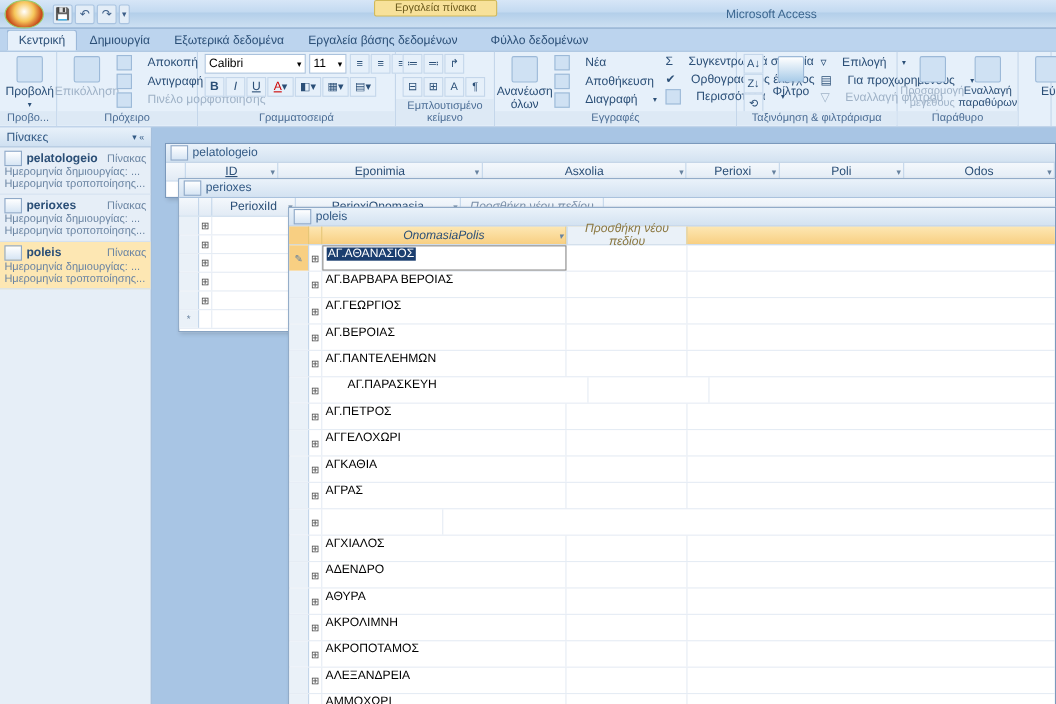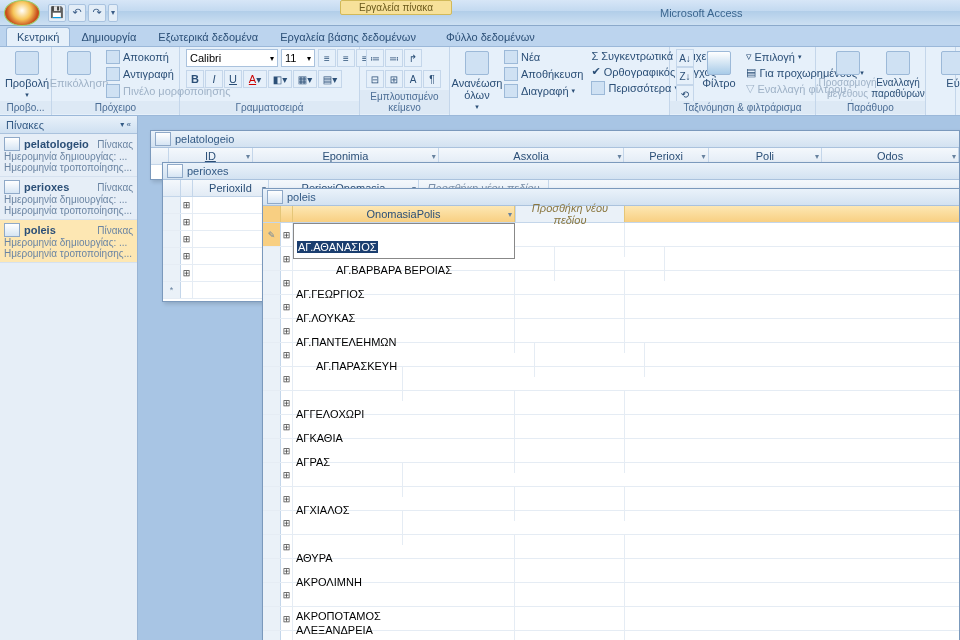--- a/index.html
+++ b/index.html
@@ -13,21 +13,21 @@
 .tab{padding:3px 10px;color:#2b4f77;cursor:pointer;border:1px solid transparent;border-bottom:none;}
 .tab.active{background:#e6f0fa;border-color:#9bb8d9;border-radius:3px 3px 0 0;}
 .ribbon{height:70px;background:#e6f0fa;border-top:1px solid #9bb8d9;border-bottom:1px solid #9bb8d9;display:flex;}
 .group{border-right:1px solid #c4d6ea;padding:2px 6px 0 6px;display:flex;flex-direction:column;position:relative;}
 .group-label{position:absolute;bottom:1px;left:0;right:0;text-align:center;font-size:10px;color:#4b6d95;background:#dde9f5;padding:1px 0;}
 .group-body{flex:1;display:flex;align-items:flex-start;gap:4px;padding-bottom:14px;}
 .big-btn{display:flex;flex-direction:column;align-items:center;gap:2px;padding:2px 4px;color:#2b4f77;min-width:42px;}
 .big-btn.disabled{color:#9fb2c7;}
 .big-ico{width:24px;height:24px;background:#cfe1f3;border:1px solid #9cb9d8;border-radius:2px;}
 .small-row{display:flex;flex-direction:column;gap:1px;}
-.small-item{display:flex;align-items:center;gap:3px;color:#2b4f77;white-space:nowrap;padding:1px 2px;}
+.small-item{display:flex;align-items:center;gap:14px;color:#2b4f77;white-space:nowrap;padding:1px 2px;}
 .small-item.disabled{color:#9fb2c7;}
 .sm-ico{width:14px;height:14px;background:#cfe1f3;border:1px solid #9cb9d8;}
 .combo{height:18px;border:1px solid #aac2dd;background:#fff;padding:1px 3px;display:flex;align-items:center;justify-content:space-between;}
 .fmt-btns{display:flex;gap:1px;}
 .fmt{width:18px;height:18px;border:1px solid #c4d6ea;background:#e6f0fa;display:flex;align-items:center;justify-content:center;font-size:10px;color:#2b4f77;}
 .workspace{position:absolute;top:116px;left:0;right:0;bottom:0;display:flex;}
 .nav{width:138px;background:#e6eef7;border-right:1px solid #99b4d4;display:flex;flex-direction:column;}
 .nav-head{height:18px;background:linear-gradient(#e8f1fa,#cfe0f1);border-bottom:1px solid #aac2dd;padding:2px 6px;color:#335a85;display:flex;align-items:center;justify-content:space-between;}
 .nav-body{flex:1;overflow:hidden;}
 .nav-item{padding:3px 4px;border-bottom:1px solid #d5e1ef;}
@@ -39,23 +39,23 @@
 .nav-item.sel{background:#fde7b3;}
 .mdi{flex:1;background:#a8c5e4;position:relative;overflow:hidden;}
 .win{position:absolute;background:#fff;border:1px solid #7b99bc;box-shadow:2px 2px 4px rgba(0,0,0,0.15);}
 .win-cap{height:17px;background:linear-gradient(#eaf2fa,#d3e2f1);display:flex;align-items:center;padding:0 4px;gap:4px;font-size:10px;color:#335a85;border-bottom:1px solid #aac2dd;}
 .grid-head{display:flex;background:linear-gradient(#f4f8fc,#e2ebf5);border-bottom:1px solid #c4d6ea;height:17px;}
 .gh{border-right:1px solid #c4d6ea;padding:1px 4px;font-size:10px;color:#2b4f77;text-align:center;display:flex;align-items:center;justify-content:center;position:relative;}
 .gh .dd{position:absolute;right:2px;font-size:8px;color:#67829f;}
 .grid-body .row{display:flex;height:17px;border-bottom:1px solid #e5ecf4;}
 .rowsel{width:18px;background:#eaf1f8;border-right:1px solid #c4d6ea;display:flex;align-items:center;justify-content:center;font-size:9px;color:#67829f;}
 .exp{width:12px;border-right:1px solid #e5ecf4;display:flex;align-items:center;justify-content:center;font-size:9px;color:#444;}
-.cell{border-right:1px solid #e5ecf4;padding:17px 3px;font-size:11px;overflow:hidden;white-space:nowrap;}
+.cell{border-right:1px solid #e5ecf4;padding:1px 3px;font-size:11px;overflow:hidden;white-space:nowrap;}
 .win3 .grid-head{background:linear-gradient(#fde7b3,#f8cf82);}
-.win3 .gh{border-right:1px solid #e5c678;}
+.win3 .gh{border-right:1px solid #e5c678;font-style:italic;}
 .editing{background:#fff;}
 .editing .sel-text{background:#1b3e6f;color:#fff;padding:0 1px;}
 .rowsel.active{background:#f8cf82;}
 </style>
 </head>
 <body>
 
 <div class="titlebar">
   <div class="office-btn"></div>
   <div class="qat">
@@ -192,20 +192,21 @@
             <span>✔</span>
             <span>Ορθογραφικός έλεγχος</span>
           </div>
         <div class="small-item">
             <div class="sm-ico"></div>
             <span>Περισσότερα</span>
             <span style="font-size:7px;"> ▾</span>
           </div>
       </div>
     </div>
+    <div class="group-label">Εγγραφές</div>
   </div>
   <div class="group" style="width:146px;">
     <div class="group-body">
       <div style="display:flex;flex-direction:column;align-items:center;">
         <div class="fmt">A↓</div>
         <div class="fmt">Z↓</div>
         <div class="fmt">⟲</div>
       </div>
       <div class="big-btn">
           <div class="big-ico" style="background:linear-gradient(#fff,#a8cbe8);"></div>
@@ -405,50 +406,51 @@
       <div class="grid-body" id="w3-body">
           <div class="row" style="height: 24px;">
             <div class="rowsel active">✎</div>
             <div class="exp">⊞</div>
             <div class="cell editing" style="width:222px;border:1px solid #888;"><span class="sel-text">ΑΓ.ΑΘΑΝΑΣΙΟΣ</span></div>
             <div class="cell" style="width:110px;"></div>
           </div>
           <div class="row" style="height: 24px;">
             <div class="rowsel"></div>
             <div class="exp">⊞</div>
-            <div class="cell" style="width:222px;margin-left:40px;">ΑΓ.ΒΑΡΒΑΡΑ ΒΕΡΟΙΑΣ</div>
+            <div class="cell" style="width:222px;">ΑΓ.ΒΑΡΒΑΡΑ ΒΕΡΟΙΑΣ</div>
             <div class="cell" style="width:110px;"></div>
           </div>
           <div class="row" style="height: 24px;">
             <div class="rowsel"></div>
             <div class="exp">⊞</div>
             <div class="cell" style="width:222px;">ΑΓ.ΓΕΩΡΓΙΟΣ</div>
             <div class="cell" style="width:110px;"></div>
           </div>
           <div class="row" style="height: 24px;">
             <div class="rowsel"></div>
             <div class="exp">⊞</div>
-            <div class="cell" style="width:222px;">ΑΓ.ΛΟΥΚΑΣ</div>
+            <div class="cell" style="width:222px;">ΑΓ.ΒΕΡΟΙΑΣ</div>
             <div class="cell" style="width:110px;"></div>
           </div>
           <div class="row" style="height: 24px;">
             <div class="rowsel"></div>
             <div class="exp">⊞</div>
             <div class="cell" style="width:222px;">ΑΓ.ΠΑΝΤΕΛΕΗΜΩΝ</div>
             <div class="cell" style="width:110px;"></div>
           </div>
           <div class="row" style="height: 24px;">
             <div class="rowsel"></div>
             <div class="exp">⊞</div>
             <div class="cell" style="width:222px;margin-left:20px;">ΑΓ.ΠΑΡΑΣΚΕΥΗ</div>
             <div class="cell" style="width:110px;"></div>
           </div>
           <div class="row" style="height: 24px;">
             <div class="rowsel"></div>
             <div class="exp">⊞</div>
+            <div class="cell" style="width:222px;">ΑΓ.ΠΕΤΡΟΣ</div>
             <div class="cell" style="width:110px;"></div>
           </div>
           <div class="row" style="height: 24px;">
             <div class="rowsel"></div>
             <div class="exp">⊞</div>
             <div class="cell" style="width:222px;">ΑΓΓΕΛΟΧΩΡΙ</div>
             <div class="cell" style="width:110px;"></div>
           </div>
           <div class="row" style="height: 24px;">
             <div class="rowsel"></div>
@@ -469,38 +471,39 @@
           </div>
           <div class="row" style="height: 24px;">
             <div class="rowsel"></div>
             <div class="exp">⊞</div>
             <div class="cell" style="width:222px;">ΑΓΧΙΑΛΟΣ</div>
             <div class="cell" style="width:110px;"></div>
           </div>
           <div class="row" style="height: 24px;">
             <div class="rowsel"></div>
             <div class="exp">⊞</div>
+            <div class="cell" style="width:222px;">ΑΔΕΝΔΡΟ</div>
             <div class="cell" style="width:110px;"></div>
           </div>
           <div class="row" style="height: 24px;">
             <div class="rowsel"></div>
             <div class="exp">⊞</div>
             <div class="cell" style="width:222px;">ΑΘΥΡΑ</div>
             <div class="cell" style="width:110px;"></div>
           </div>
           <div class="row" style="height: 24px;">
             <div class="rowsel"></div>
             <div class="exp">⊞</div>
             <div class="cell" style="width:222px;">ΑΚΡΟΛΙΜΝΗ</div>
             <div class="cell" style="width:110px;"></div>
           </div>
           <div class="row" style="height: 24px;">
             <div class="rowsel"></div>
             <div class="exp">⊞</div>
-            <div class="cell" style="width:222px;margin-top:10px;">ΑΚΡΟΠΟΤΑΜΟΣ</div>
+            <div class="cell" style="width:222px;">ΑΚΡΟΠΟΤΑΜΟΣ</div>
             <div class="cell" style="width:110px;"></div>
           </div>
           <div class="row" style="height: 24px;">
             <div class="rowsel"></div>
             <div class="exp">⊞</div>
             <div class="cell" style="width:222px;">ΑΛΕΞΑΝΔΡΕΙΑ</div>
             <div class="cell" style="width:110px;"></div>
           </div>
           <div class="row" style="height: 24px;">
             <div class="rowsel"></div>

